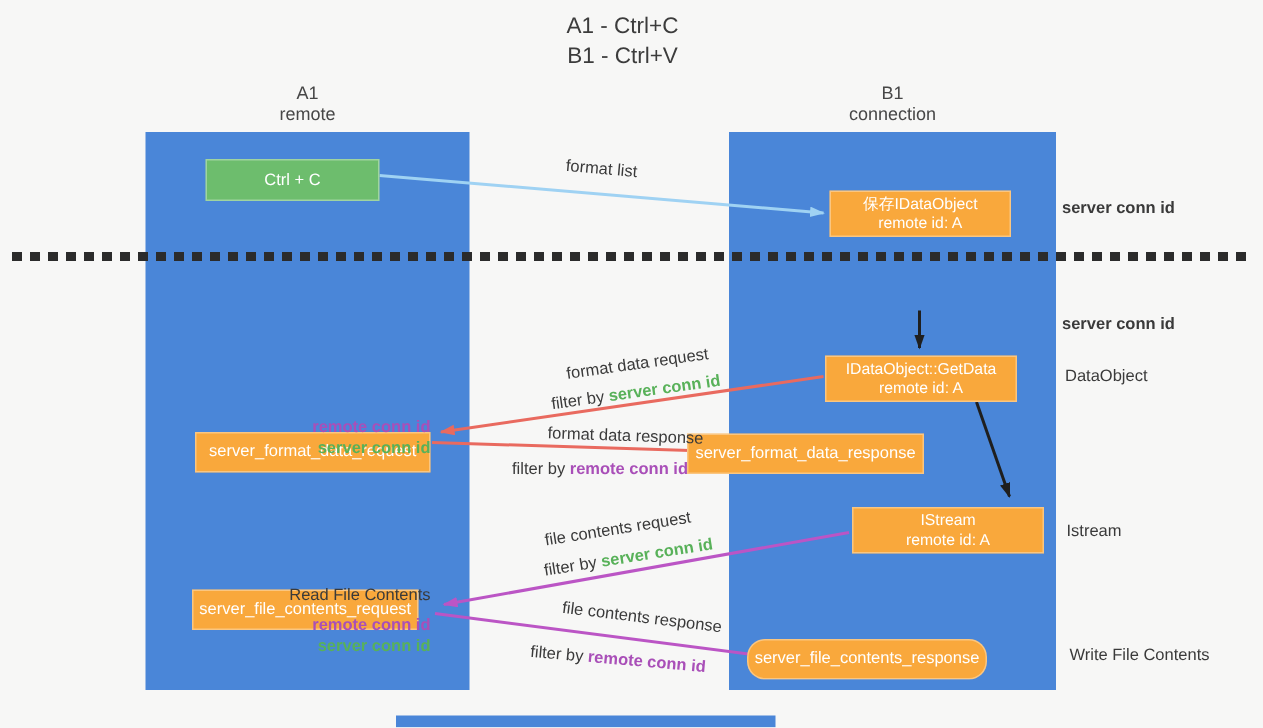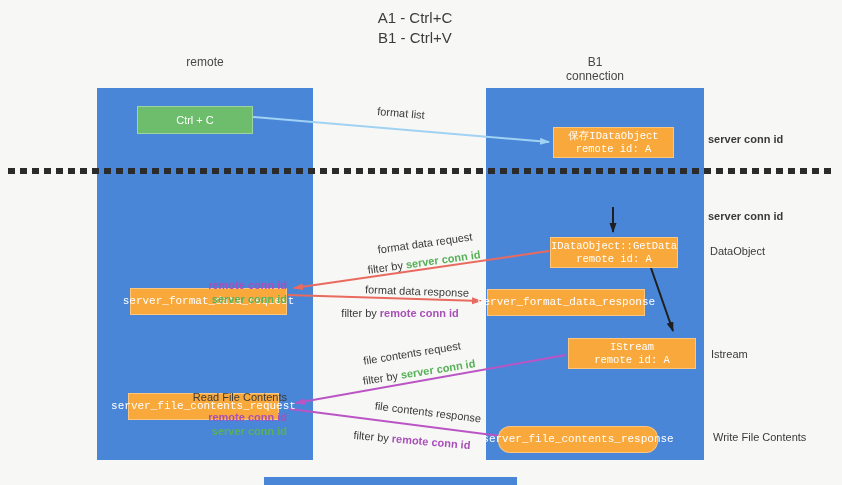--- a/index.html
+++ b/index.html
@@ -30,29 +30,29 @@
   .column.right{left:486px;top:88px;width:218px;height:372px;}
   .bottom-strip{position:absolute;left:264px;top:477px;width:253px;height:8px;
                 background:var(--column-blue);z-index:1;}
 
   .dotted-line{position:absolute;left:8px;top:168px;width:826px;height:6px;z-index:4;
                background:repeating-linear-gradient(to right,#2b2b2b 0 7px,transparent 7px 12px);}
 
   .node{position:absolute;z-index:3;display:flex;flex-direction:column;align-items:center;
         justify-content:center;color:#fff;text-align:center;border:1px solid rgba(255,255,255,.35);}
   .node.green{background:var(--box-green);font-size:11px;}
-  .node.orange{background:var(--box-orange);font-size:10.5px;line-height:13px;font-family:Liberation Mono, monospace;}
+  .node.orange{background:var(--box-orange);font-size:10.5px;line-height:13px;}
   .node.single{font-size:11px;}
 
   .n-ctrl-c{left:137px;top:106px;width:116px;height:28px;}
   .n-save-obj{left:553px;top:127px;width:121px;height:31px;}
   .n-ctrl-v{left:553px;top:180px;width:119px;height:27px;}
   .n-getdata{left:550px;top:237px;width:128px;height:31px;}
   .n-fmt-req{left:130px;top:288px;width:157px;height:27px;}
-  .n-fmt-res{left:487px;top:289px;width:158px;height:27px;}
+  .n-fmt-res{left:458px;top:289px;width:158px;height:27px;}
   .n-istream{left:568px;top:338px;width:128px;height:31px;}
   .n-file-req{left:128px;top:393px;width:151px;height:27px;}
   .n-file-res{left:498px;top:426px;width:160px;height:27px;border-radius:12px;}
 
   .flow-label{position:absolute;z-index:5;font-size:11px;color:#3a3a3a;white-space:nowrap;
               transform:translate(-50%,-50%);}
   .fl-format-list{left:401px;top:113px;transform:translate(-50%,-50%) rotate(5deg);}
   .fl-fdr{left:425px;top:243px;transform:translate(-50%,-50%) rotate(-8deg);}
   .fl-fdr-filter{left:424px;top:262px;transform:translate(-50%,-50%) rotate(-8deg);}
   .fl-fdres{left:417px;top:291px;transform:translate(-50%,-50%) rotate(2deg);}
@@ -85,20 +85,21 @@
 <body>
 
 <div class="stage">
 
   <div class="title">
     <div>A1 - Ctrl+C</div>
     <div>B1 - Ctrl+V</div>
   </div>
 
   <div class="col-header left">
+    <div>A1</div>
     <div>remote</div>
   </div>
   <div class="col-header right">
     <div>B1</div>
     <div>connection</div>
   </div>
 
   <div class="column left"></div>
   <div class="column right"></div>
   <div class="bottom-strip"></div>

